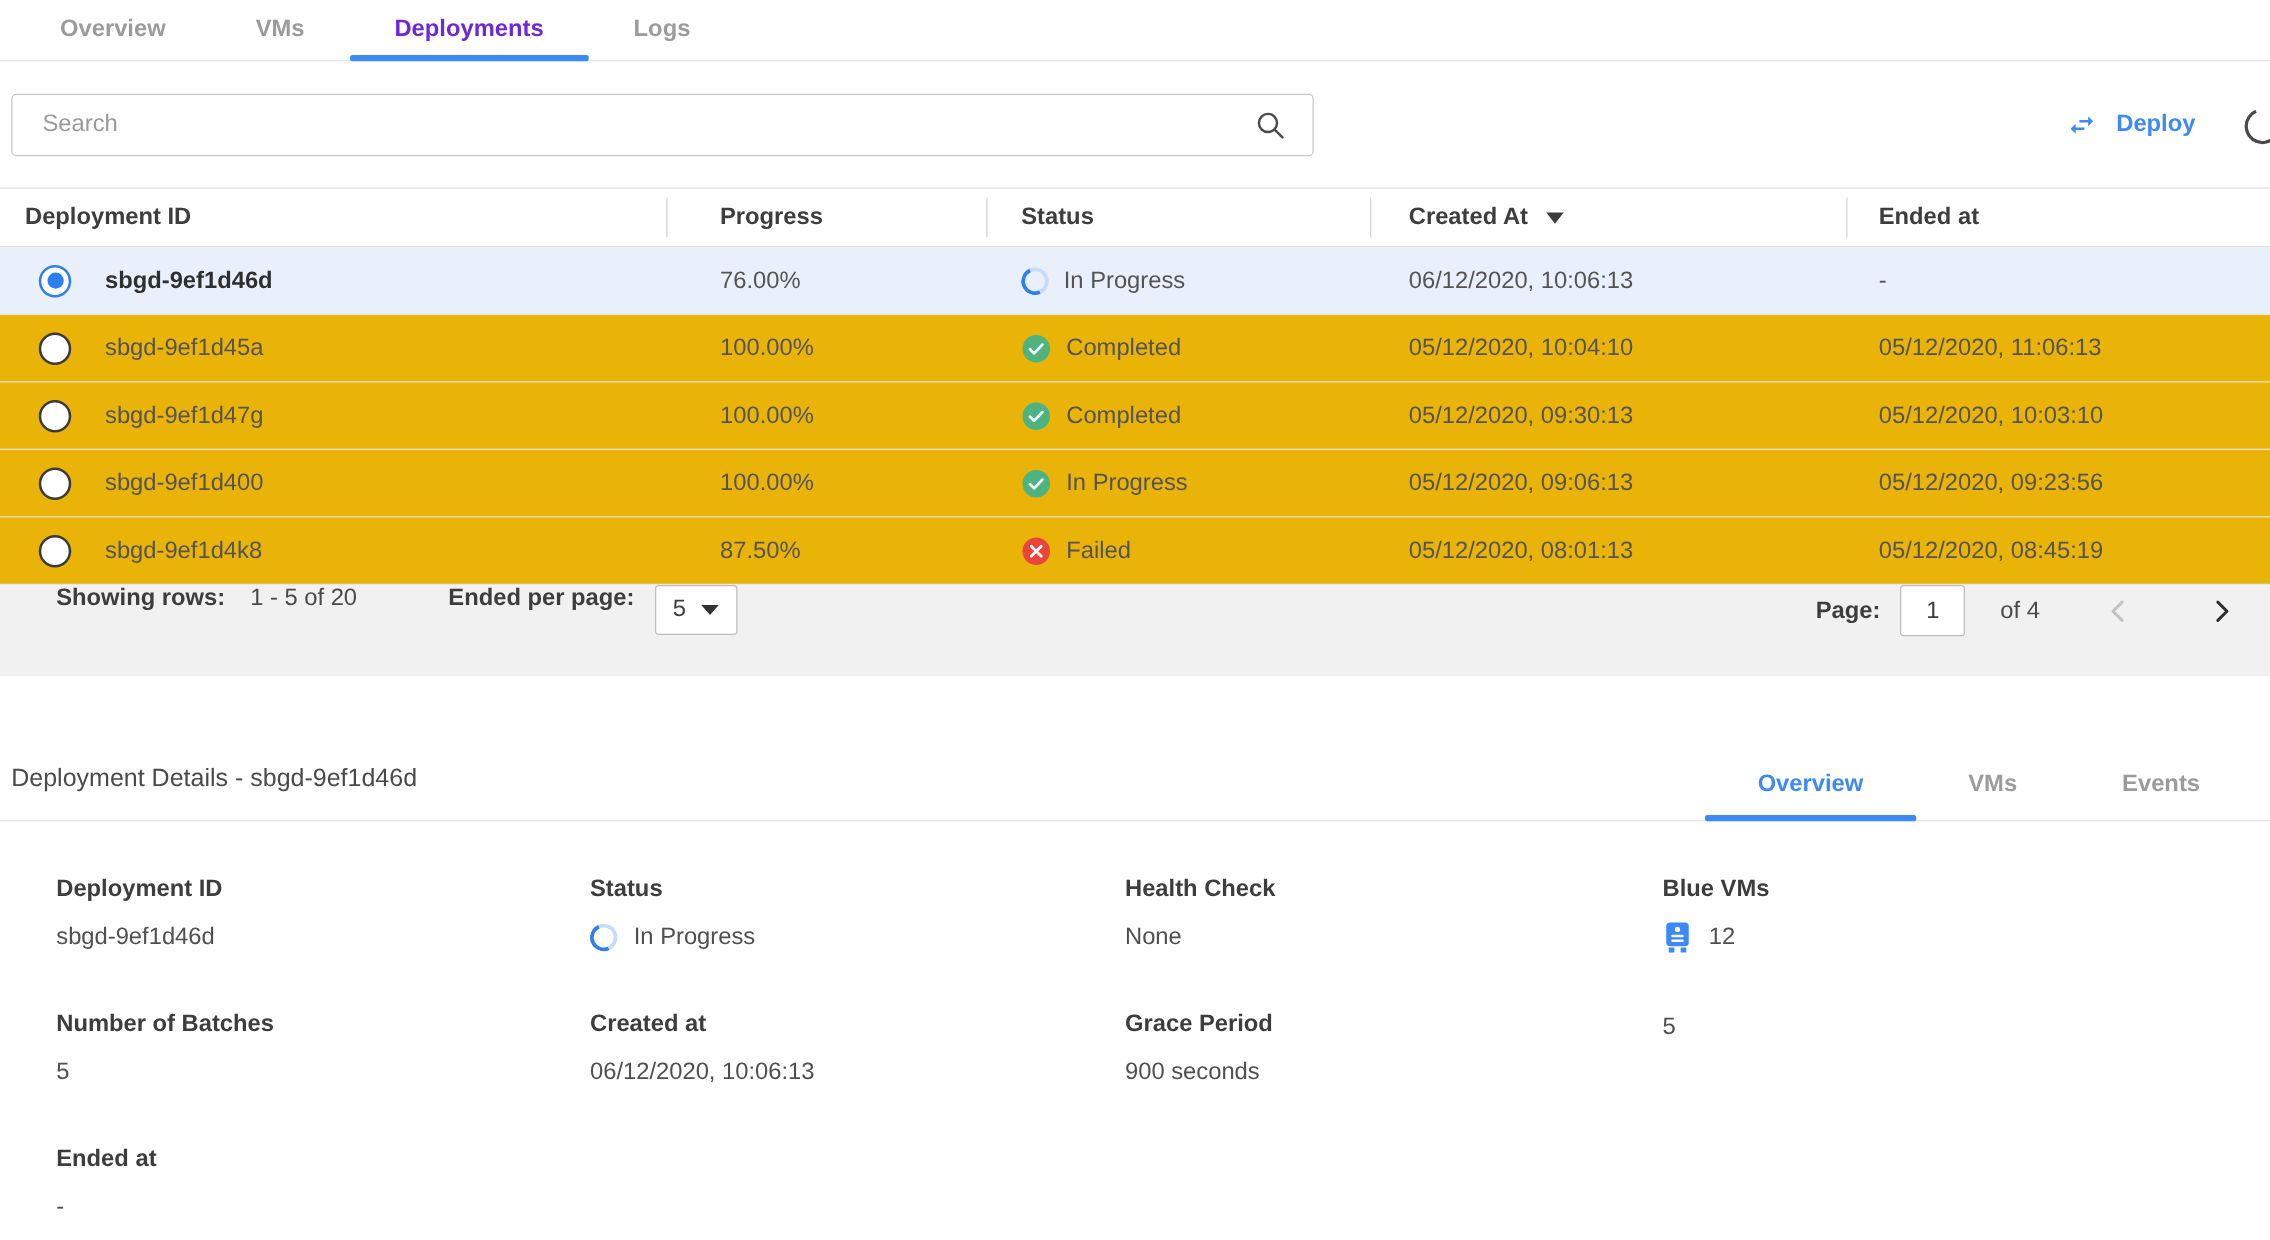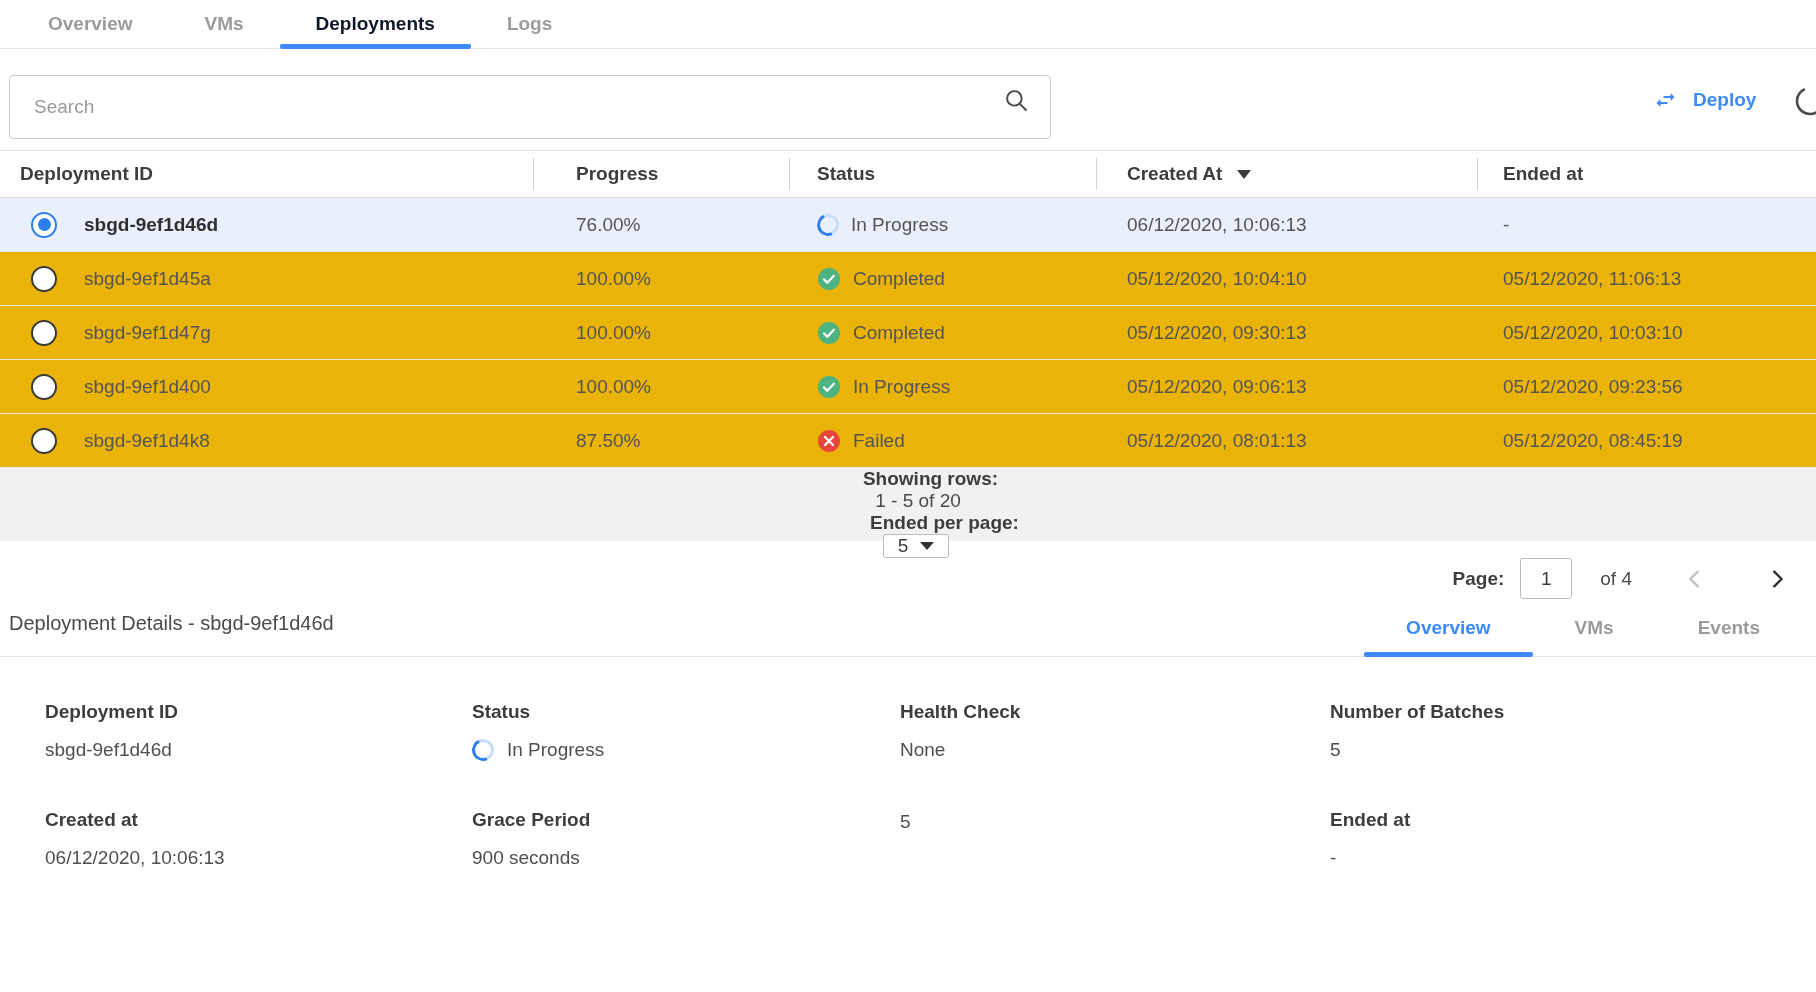--- a/index.html
+++ b/index.html
@@ -20,29 +20,29 @@
     padding-left: 12px;
   }
   .tab {
     position: relative;
     display: flex; align-items: center;
     padding: 0 36px;
     font-size: 19px; font-weight: 700;
     color: #9b9b9b;
     cursor: pointer;
   }
-  .tab.active { color: #0f172a; }
+  .tab.active { color: #6d28d9; }
   .tab.active .tab-underline {
     position: absolute; left: 0; right: 0; bottom: -1px;
     height: 5px; background: #3d8af7; border-radius: 2px;
   }
 
   
   .toolbar { position: relative; height: 52px; margin-top: 26px; }
-  .search-wrap { position: absolute; left: 9px; top: 0; width: 1042px; height: 64px; }
+  .search-wrap { position: absolute; left: 9px; top: 0; width: 1042px; height: 50px; }
   .search-input {
     width: 100%; height: 100%;
     border: 1px solid #c9c9c9; border-radius: 4px;
     font-size: 19px; color: #444;
     padding: 0 60px 0 24px;
     outline: none;
     font-family: inherit;
   }
   .search-input::placeholder { color: #9a9a9a; }
   .search-icon { position: absolute; right: 22px; top: 12px; width: 26px; height: 26px; }
@@ -111,22 +111,22 @@
     border: 3px solid #c7dcfb;
     border-left-color: #2f80ed; border-bottom-color: #2f80ed;
     transform: rotate(20deg);
     flex: none;
   }
   .status-badge { width: 24px; height: 24px; flex: none; }
 
   
   .tfoot {
     height: 73px; background: #f1f1f1;
-    display: flex; align-items: center;
-    font-size: 19px; color: #3d3d3d; flex-direction: column;
+    display: flex; align-items: flex-start;
+    font-size: 19px; color: #3d3d3d;
   }
   .bold { font-weight: 700; }
   .showing-label { margin-left: 45px; }
   .showing-value { margin-left: 20px; color: #4a4a4a; }
   .rpp-label { margin-left: 73px; }
   .rpp-select {
     margin-left: 16px;
     width: 66px; height: 40px;
     background: #fff; border: 1px solid #bdbdbd; border-radius: 3px;
     display: flex; align-items: center; justify-content: center; gap: 12px;
@@ -375,20 +375,34 @@
     <div class="field-label">Status</div>
     <div class="field-value">
       <span class="spinner"></span>
       <span>In Progress</span>
     </div>
   </div>
   <div class="field">
     <div class="field-label">Health Check</div>
     <div class="field-value">None</div>
   </div>
+  <div class="field">
+    <div class="field-label">Blue VMs</div>
+    <div class="field-value">
+      <svg class="vm-icon" viewBox="0 0 24 26">
+        <rect x="3" y="1" width="18" height="19" rx="3" fill="#3d8af7"></rect>
+        <circle cx="12" cy="6.5" r="2.1" fill="#fff"></circle>
+        <rect x="7" y="10.8" width="10" height="2" rx="1" fill="#fff"></rect>
+        <rect x="7" y="14.6" width="10" height="2" rx="1" fill="#fff"></rect>
+        <rect x="5" y="21" width="4.5" height="4" fill="#3d8af7"></rect>
+        <rect x="14.5" y="21" width="4.5" height="4" fill="#3d8af7"></rect>
+      </svg>
+      <span>12</span>
+    </div>
+  </div>
 
   <div class="field">
     <div class="field-label">Number of Batches</div>
     <div class="field-value">5</div>
   </div>
   <div class="field">
     <div class="field-label">Created at</div>
     <div class="field-value">06/12/2020, 10:06:13</div>
   </div>
   <div class="field">

